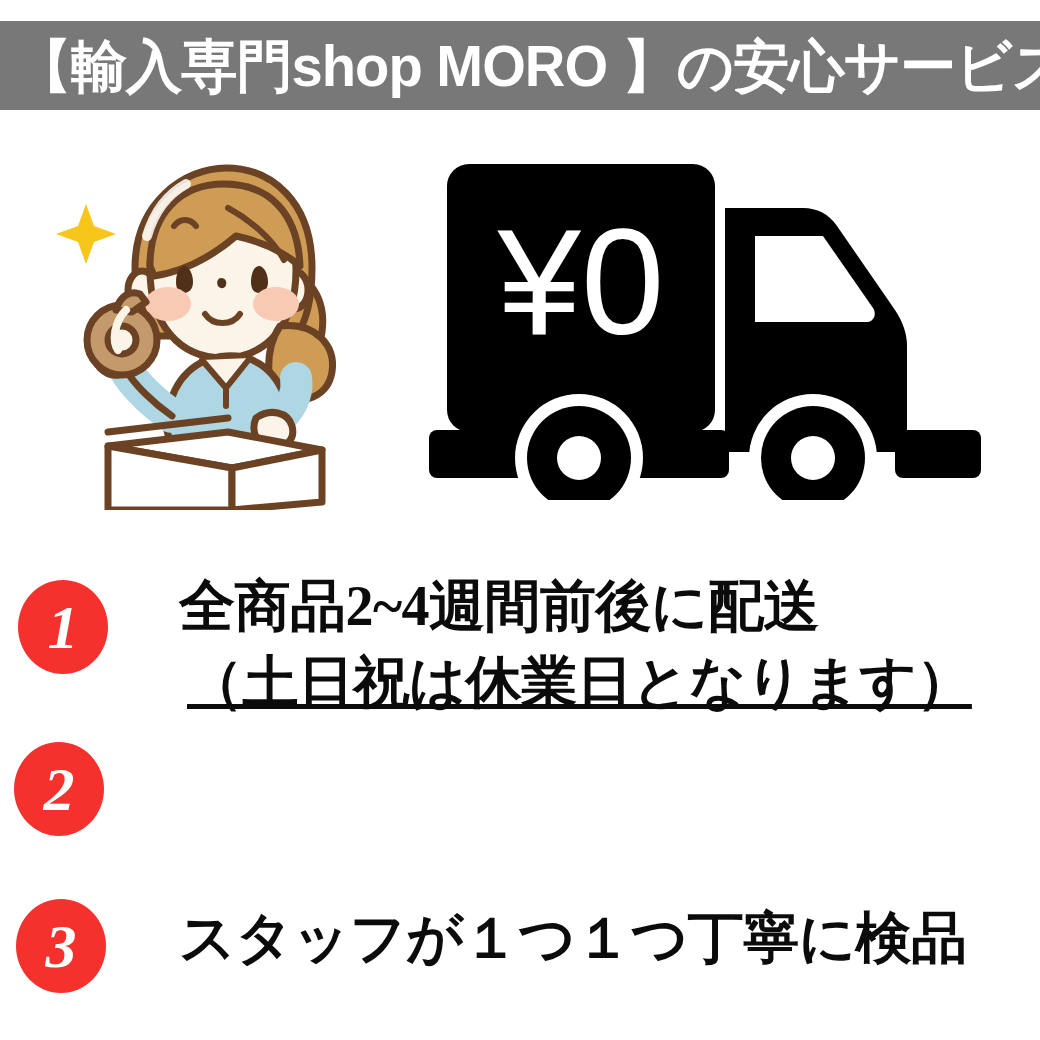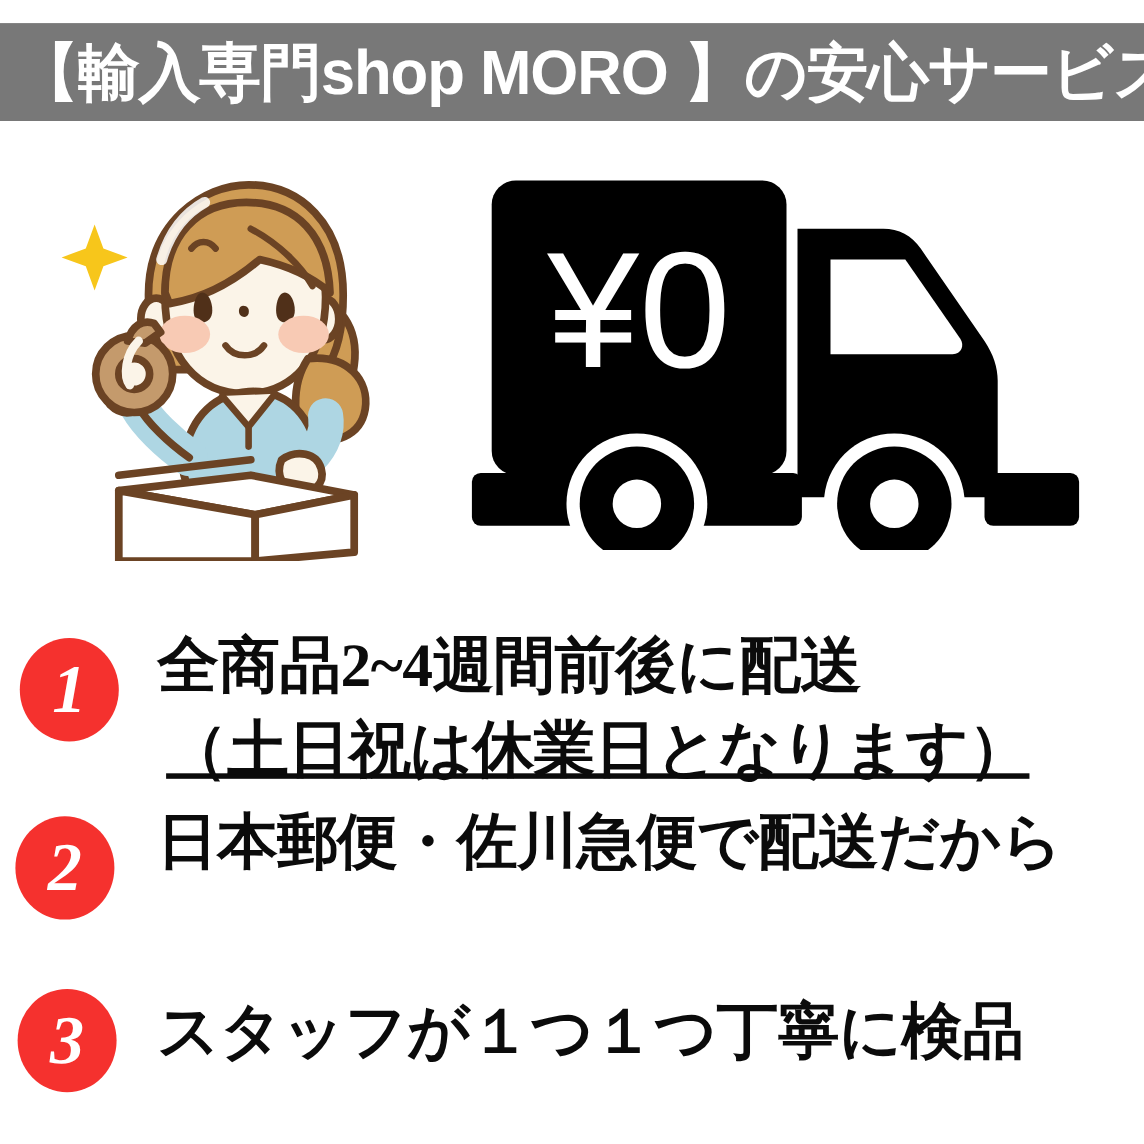--- a/index.html
+++ b/index.html
@@ -71,20 +71,21 @@
     position:absolute;left:143px;top:0;width:890px;
     color:#0b0b0b;
     font-family:"Liberation Serif","DejaVu Serif",serif;
     font-weight:bold;
   }
   .line{
     white-space:nowrap;
     font-size:55px;
     line-height:74px;
     letter-spacing:-0.5px;
+    margin-left:36px;
   }
   .item-1 .lines{top:6px;}
   .item-1 .line{font-size:56px;line-height:76px;}
   .item-1 .line-2{padding-left:8px;text-decoration:underline;}
 
   .item-2 .lines{top:2px;}
   .item-2 .line{font-size:55px;line-height:72px;}
 
   .item-3 .lines{top:8px;}
   .item-3 .line{font-size:56px;line-height:74px;}
@@ -205,21 +206,20 @@
       <div class="badge">1</div>
       <div class="lines">
         <div class="line line-1">全商品2~4週間前後に配送</div>
         <div class="line line-2">（土日祝は休業日となります）</div>
       </div>
     </div>
 
     <div class="item item-2">
       <div class="badge">2</div>
       <div class="lines">
-        <div class="line line-1">日本郵便・佐川急便で配送だから</div>
       </div>
     </div>
 
     <div class="item item-3">
       <div class="badge">3</div>
       <div class="lines">
         <div class="line line-1">スタッフが１つ１つ丁寧に検品</div>
       </div>
     </div>
 

